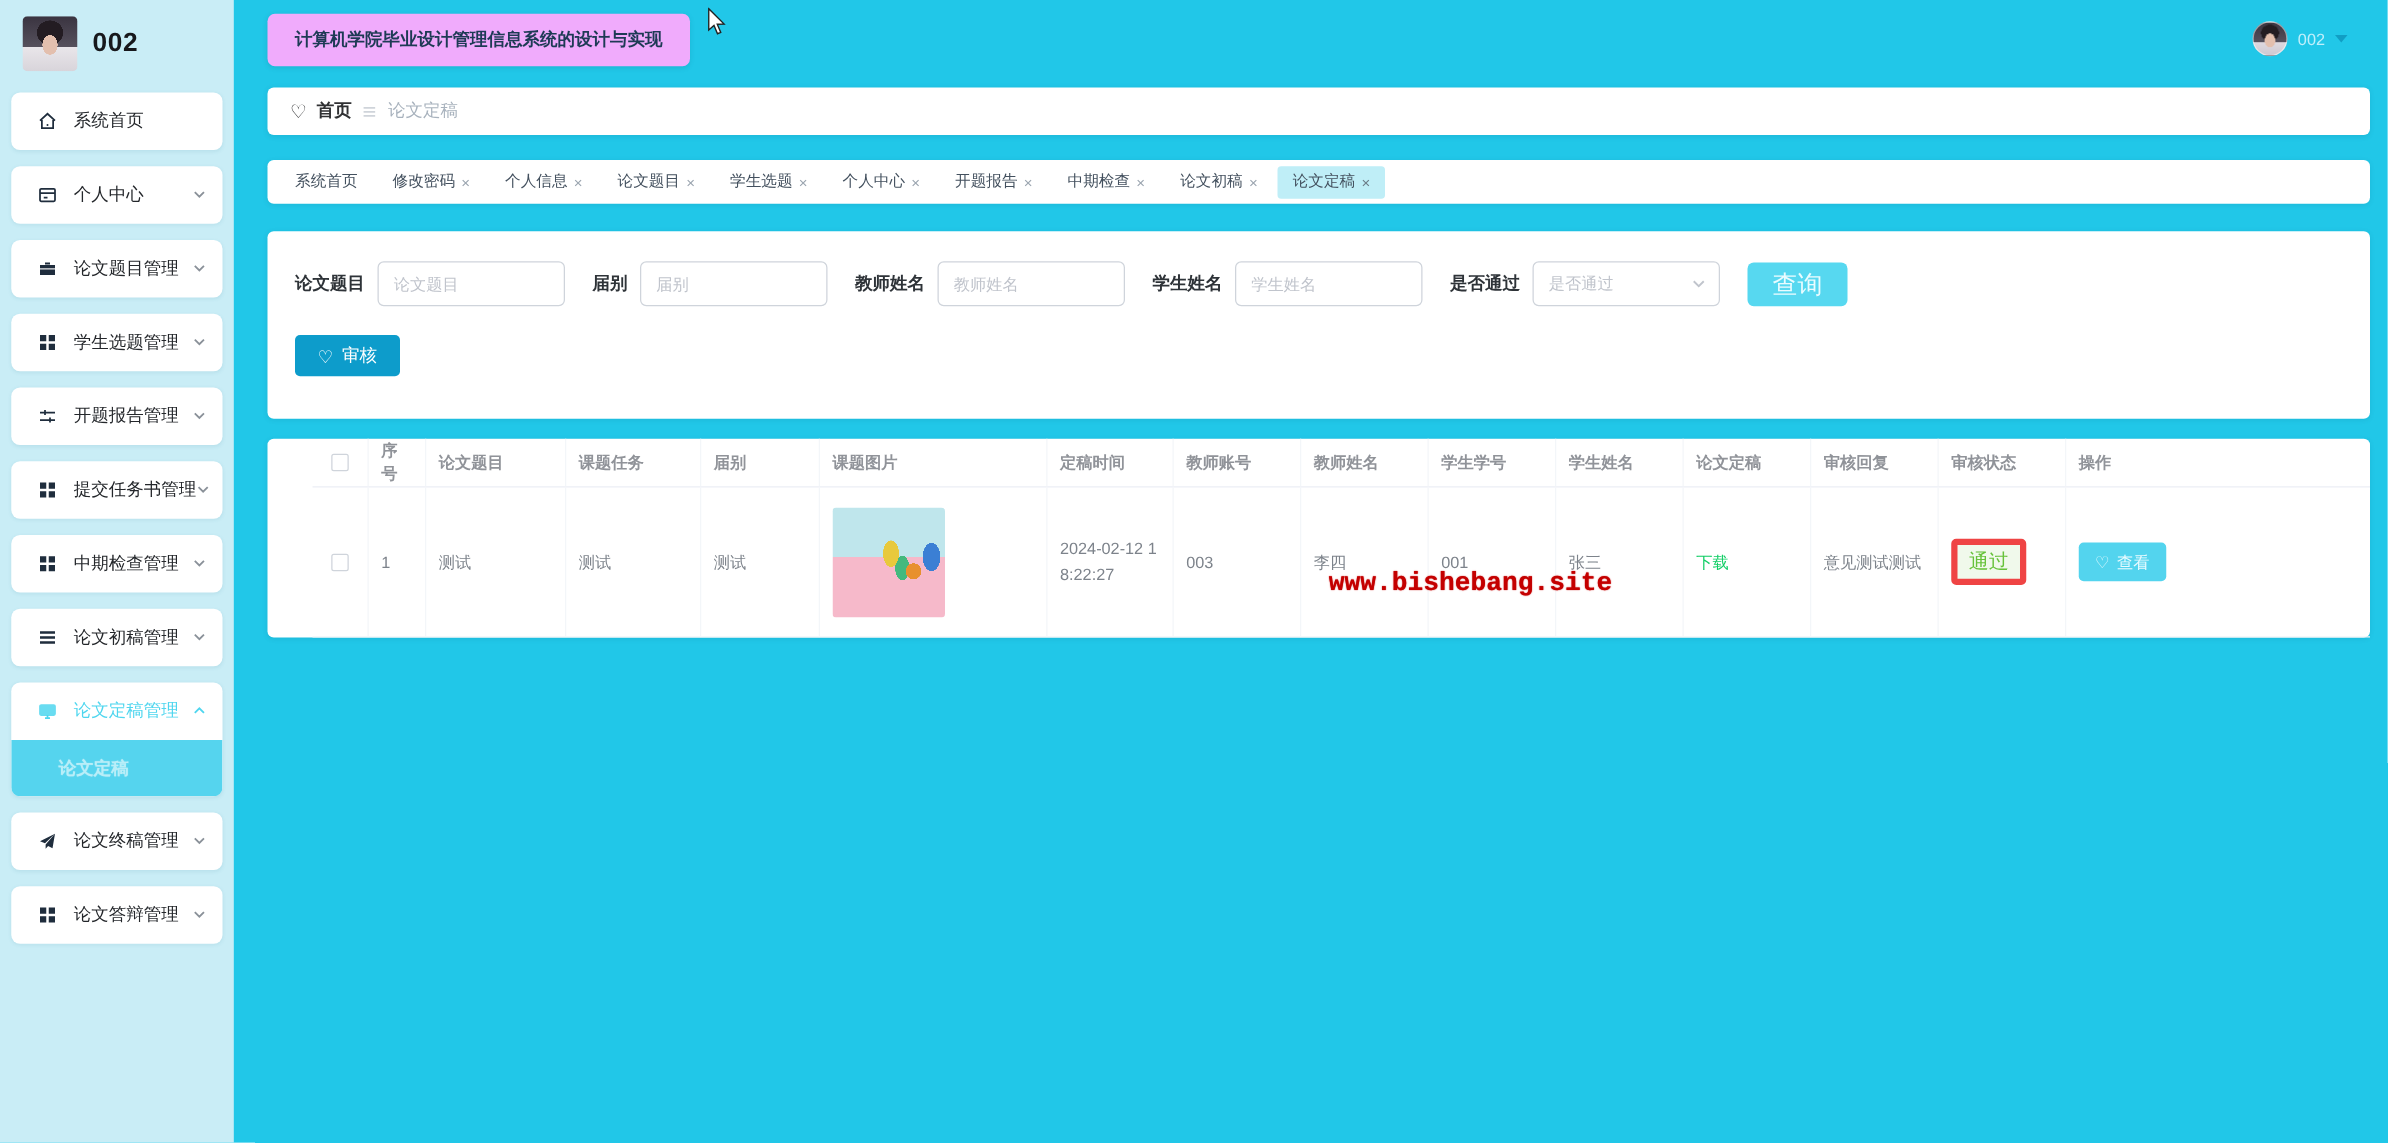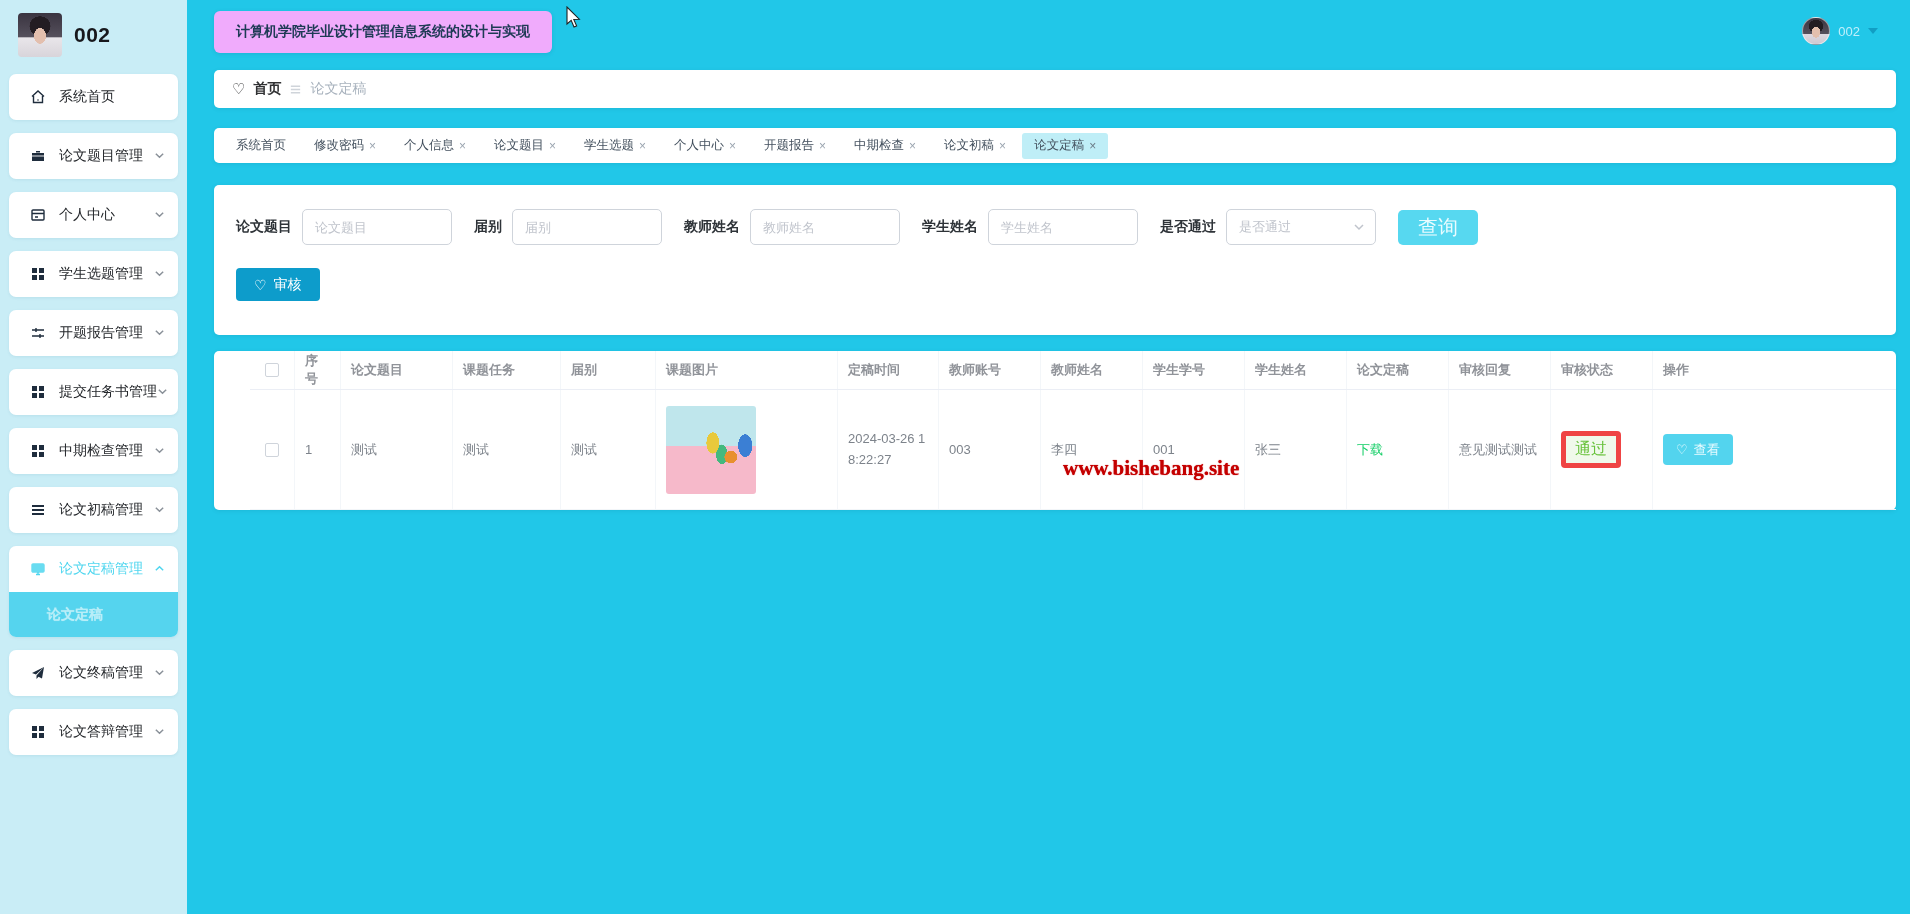--- a/index.html
+++ b/index.html
@@ -104,21 +104,21 @@
       radial-gradient(ellipse 9px 15px at 52% 42%, #e8c93c 0 70%, rgba(0,0,0,0) 71%),
       radial-gradient(ellipse 8px 14px at 62% 55%, #43b97e 0 70%, rgba(0,0,0,0) 71%),
       linear-gradient(180deg,#bfe6ec 0 45%, #f6b9ca 45% 100%);
   }
   .time-text { line-height:1.6; word-break:break-all; }
   .link-download { color:#13ce66; cursor:pointer; font-size:13px; }
   .badge-pass { background:#f0f9eb; border:5px solid #ef4444; color:#67c23a; font-size:16px; padding:3px 9px; border-radius:4px; }
   .btn-view { height:31px; padding:0 13px; background:#53d4ee; border:none; border-radius:4px; color:#e8fbff; font-size:13px;
     display:inline-flex; align-items:center; gap:6px; cursor:pointer; font-family:"Liberation Sans",sans-serif; }
 
-  .watermark { position:absolute; left:876px; top:456px; font-family:Liberation Serif, serif;
+  .watermark { position:absolute; left:876px; top:456px; font-family:Liberation Mono, monospace;
     font-weight:bold; font-size:21px; color:#c40000; text-shadow:0 0 1px #c40000; pointer-events:none; z-index:50; }
 
   .cursor-arrow { position:absolute; left:378px; top:6px; z-index:60; pointer-events:none; }
 </style>
 </head>
 <body>
 
 <div class="layout">
 
   <aside class="sidebar">
@@ -137,45 +137,45 @@
                 <circle cx="8" cy="11" r="0.8" fill="currentColor" stroke="none"></circle>
               </svg>
           </span>
           <span class="menu-label">系统首页</span>
         </div>
       </div>
 
       <div class="menu-card">
         <div class="menu-row">
           <span class="mi">
-            <svg viewBox="0 0 16 16" fill="currentColor">
-                <path d="M6 3h4v1.5H6z"></path>
-                <path d="M2 5h12v8H2z"></path>
-                <path d="M2 7.5h12v1H2z" fill="#fff" opacity=".9"></path>
-              </svg>
-          </span>
-          <span class="menu-label">论文题目管理</span>
-          <span class="menu-caret">
-            <svg viewBox="0 0 12 12" fill="none" stroke="currentColor" stroke-width="1.6">
-                <path d="M2 4l4 4 4-4"></path>
-              </svg>
-          </span>
-        </div>
-      </div>
-
-      <div class="menu-card">
-        <div class="menu-row">
-          <span class="mi">
             <svg viewBox="0 0 16 16" fill="none" stroke="currentColor" stroke-width="1.4">
                 <rect x="2" y="3" width="12" height="10" rx="1"></rect>
                 <path d="M2 6.5h12"></path>
                 <path d="M5 10h3"></path>
               </svg>
           </span>
           <span class="menu-label">个人中心</span>
+          <span class="menu-caret">
+            <svg viewBox="0 0 12 12" fill="none" stroke="currentColor" stroke-width="1.6">
+                <path d="M2 4l4 4 4-4"></path>
+              </svg>
+          </span>
+        </div>
+      </div>
+
+      <div class="menu-card">
+        <div class="menu-row">
+          <span class="mi">
+            <svg viewBox="0 0 16 16" fill="currentColor">
+                <path d="M6 3h4v1.5H6z"></path>
+                <path d="M2 5h12v8H2z"></path>
+                <path d="M2 7.5h12v1H2z" fill="#fff" opacity=".9"></path>
+              </svg>
+          </span>
+          <span class="menu-label">论文题目管理</span>
           <span class="menu-caret">
             <svg viewBox="0 0 12 12" fill="none" stroke="currentColor" stroke-width="1.6">
                 <path d="M2 4l4 4 4-4"></path>
               </svg>
           </span>
         </div>
       </div>
 
       <div class="menu-card">
         <div class="menu-row">
@@ -450,21 +450,21 @@
             <span class="cb"></span>
           </div>
         <div class="tc c-idx">1</div>
         <div class="tc c-title">测试</div>
         <div class="tc c-task">测试</div>
         <div class="tc c-period">测试</div>
         <div class="tc c-img">
             <div class="topic-img"></div>
           </div>
         <div class="tc c-time">
-            <span class="time-text">2024-03-26 18:22:27</span>
+            <span class="time-text">2024-02-12 18:22:27</span>
           </div>
         <div class="tc c-w">003</div>
         <div class="tc c-w">李四</div>
         <div class="tc c-w">001</div>
         <div class="tc c-w">张三</div>
         <div class="tc c-w">
             <span class="link-download">下载</span>
           </div>
         <div class="tc c-w">意见测试测试</div>
         <div class="tc c-w">

